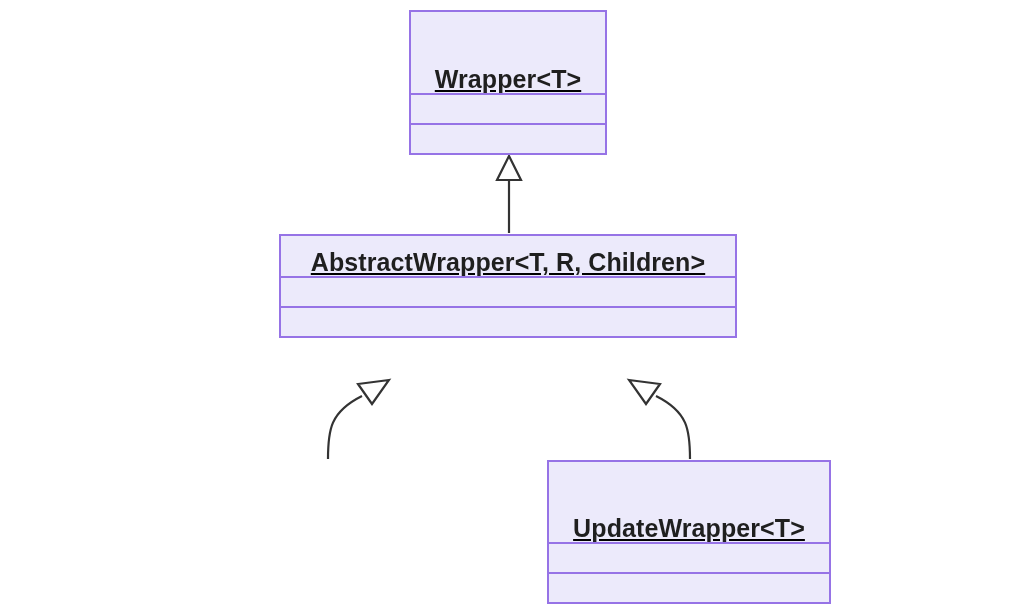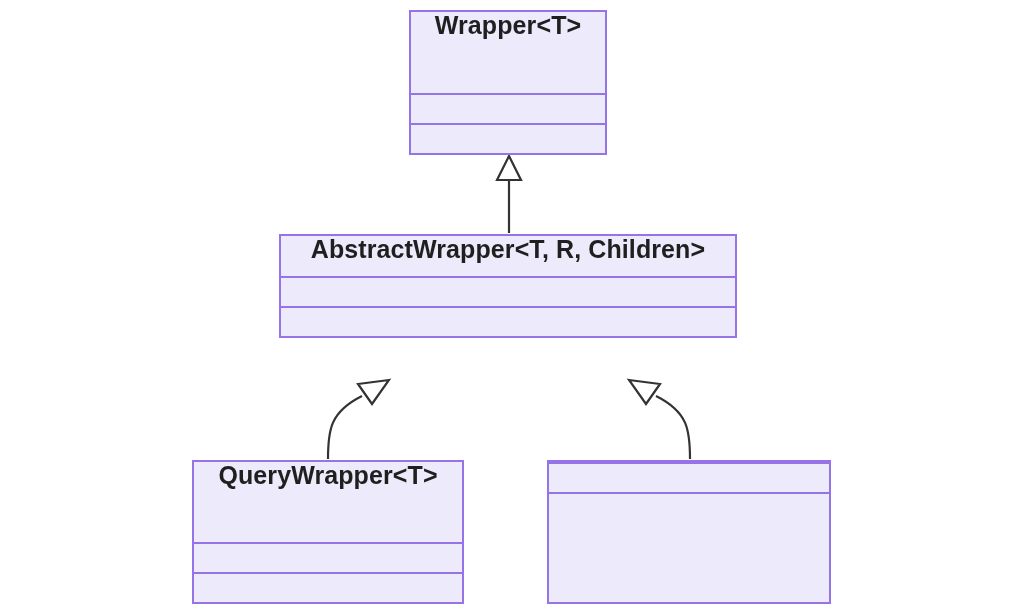--- a/index.html
+++ b/index.html
@@ -32,24 +32,25 @@
     position: absolute;
     box-sizing: border-box;
     background: #ECEAFB;
     border: 2px solid #9673E6;
     display: flex;
     flex-direction: column;
   }
   .class-title-row {
     flex: 1 1 auto;
     display: flex;
-    align-items: flex-start;
+    align-items: flex-end;
     justify-content: center;
     padding: 0 10px;
     box-sizing: border-box;
+    text-decoration: underline;
   }
   .class-title {
     font-size: 25px;
     font-weight: bold;
     color: #1f1f1f;
     line-height: 1.1;
     letter-spacing: 0.1px;
     white-space: nowrap;
   }
   .class-compartment {
@@ -117,26 +118,22 @@
   </div>
 
   <div class="class-node" id="node-abstractwrapper">
     <div class="class-title-row">
       <span class="class-title">AbstractWrapper&lt;T, R, Children&gt;</span>
     </div>
     <div class="class-compartment"></div>
     <div class="class-compartment"></div>
   </div>
 
-  <div class="class-node" id="node-querywrapper">
-    <div class="class-title-row">
-      <span class="class-title">QueryWrapper&lt;T&gt;</span>
-    </div>
-    <div class="class-compartment"></div>
-    <div class="class-compartment"></div>
-  </div>
 
   <div class="class-node" id="node-updatewrapper">
+    <div class="class-title-row">
+      <span class="class-title">UpdateWrapper&lt;T&gt;</span>
+    </div>
     <div class="class-compartment"></div>
     <div class="class-compartment"></div>
   </div>
 
 </div>
 
 </body></html>

